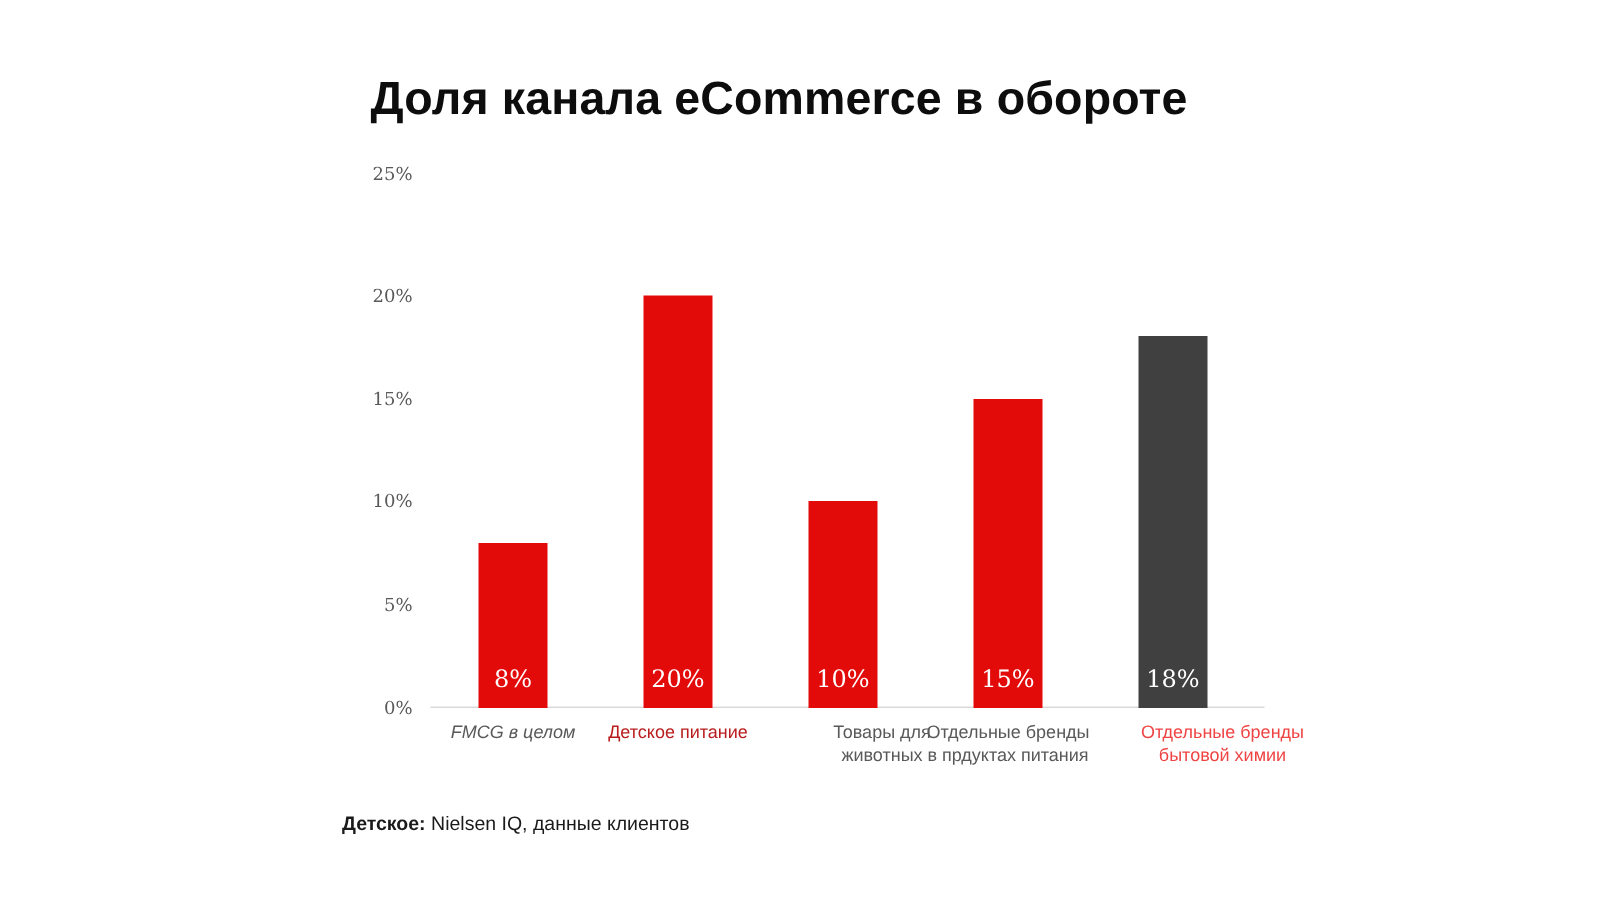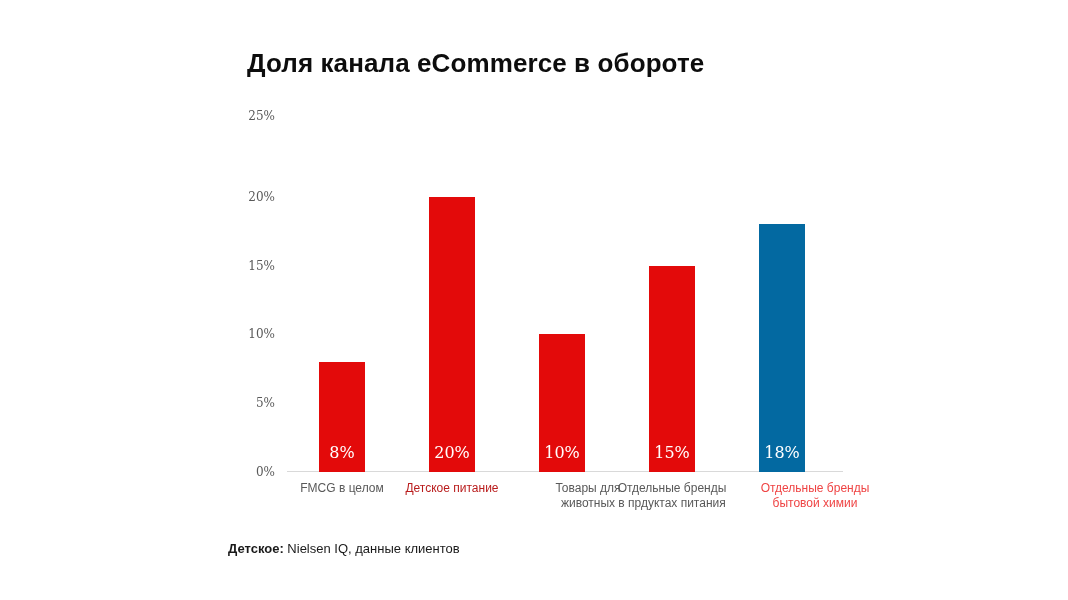--- a/index.html
+++ b/index.html
@@ -11,21 +11,21 @@
     position:relative;
   }
   #slide{position:absolute;inset:0;}
 
   
   .chart-title{
     position:absolute;
     left:247px; top:48px;
     width:740px;
     font-family:"Liberation Sans", sans-serif;
-    font-size:26px;
+    font-size:31px;
     font-weight:bold;
     color:#0d0d0d;
     letter-spacing:.1px;
     white-space:nowrap;
   }
   .axis-baseline{
     position:absolute;
     left:287px; top:471px;
     width:556px; height:1px;
     background:#d9d9d9;
@@ -133,28 +133,28 @@
         <div class="bar" title="Товары для животных — 10%" style="height: 137.6px; background: rgb(227, 10, 10);">
           <div class="bar-label" style="color: rgb(255, 255, 255);">10%</div>
         </div>
       </div>
       <div class="bar-slot" style="left: 330px;">
         <div class="bar" title="Отдельные бренды в прдуктах питания — 15%" style="height: 206.4px; background: rgb(227, 10, 10);">
           <div class="bar-label" style="color: rgb(255, 255, 255);">15%</div>
         </div>
       </div>
       <div class="bar-slot" style="left: 440px;">
-        <div class="bar" title="Отдельные бренды бытовой химии — 18%" style="height: 247.68px; background: #0369a1;">
+        <div class="bar" title="Отдельные бренды бытовой химии — 18%" style="height: 247.68px; background: #404040;">
           <div class="bar-label" style="color: rgb(255, 255, 255);">18%</div>
         </div>
       </div>
     </div>
 
   <div id="xlabels">
-      <div class="xlabel" style="left: 287px; color: rgb(89, 89, 89);">FMCG в целом</div>
+      <div class="xlabel" style="left: 287px; color: rgb(89, 89, 89); font-style: italic;">FMCG в целом</div>
       <div class="xlabel" style="left: 397px; color: #b91c1c;">Детское питание</div>
       <div class="xlabel" style="left: 533px; color: rgb(89, 89, 89);">Товары для животных</div>
       <div class="xlabel" style="left: 617px; color: rgb(89, 89, 89);">Отдельные бренды в прдуктах питания</div>
       <div class="xlabel" style="left: 760px; color: #ef4444;">Отдельные бренды бытовой химии</div>
     </div>
 
   <div class="source">
     <b>Детское:</b><span class="val"> Nielsen IQ, данные клиентов</span>
   </div>
 

